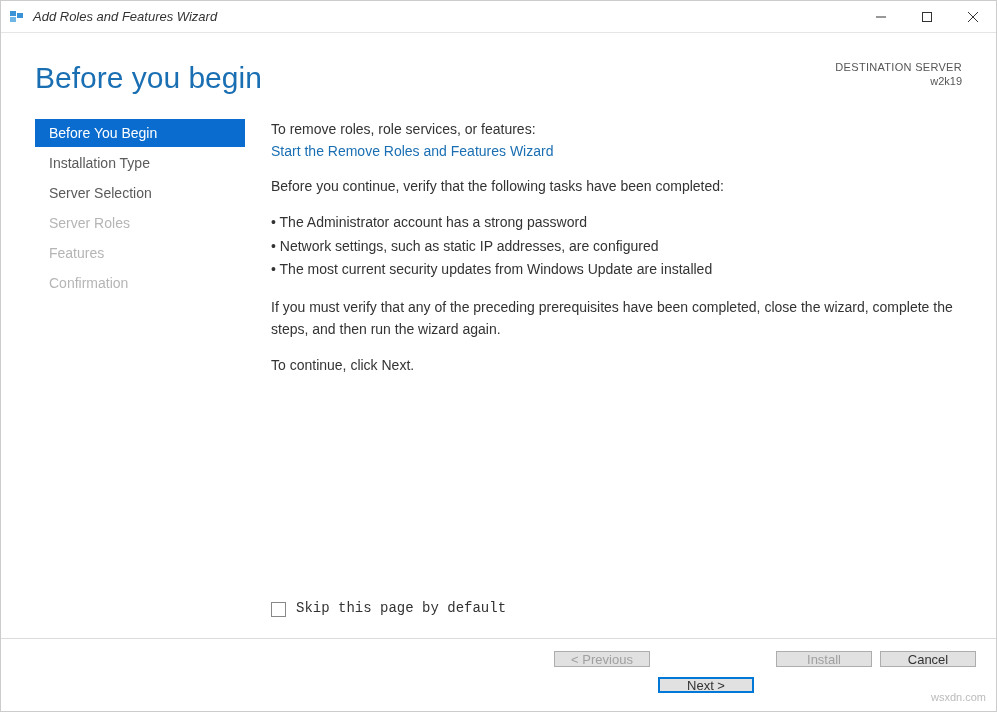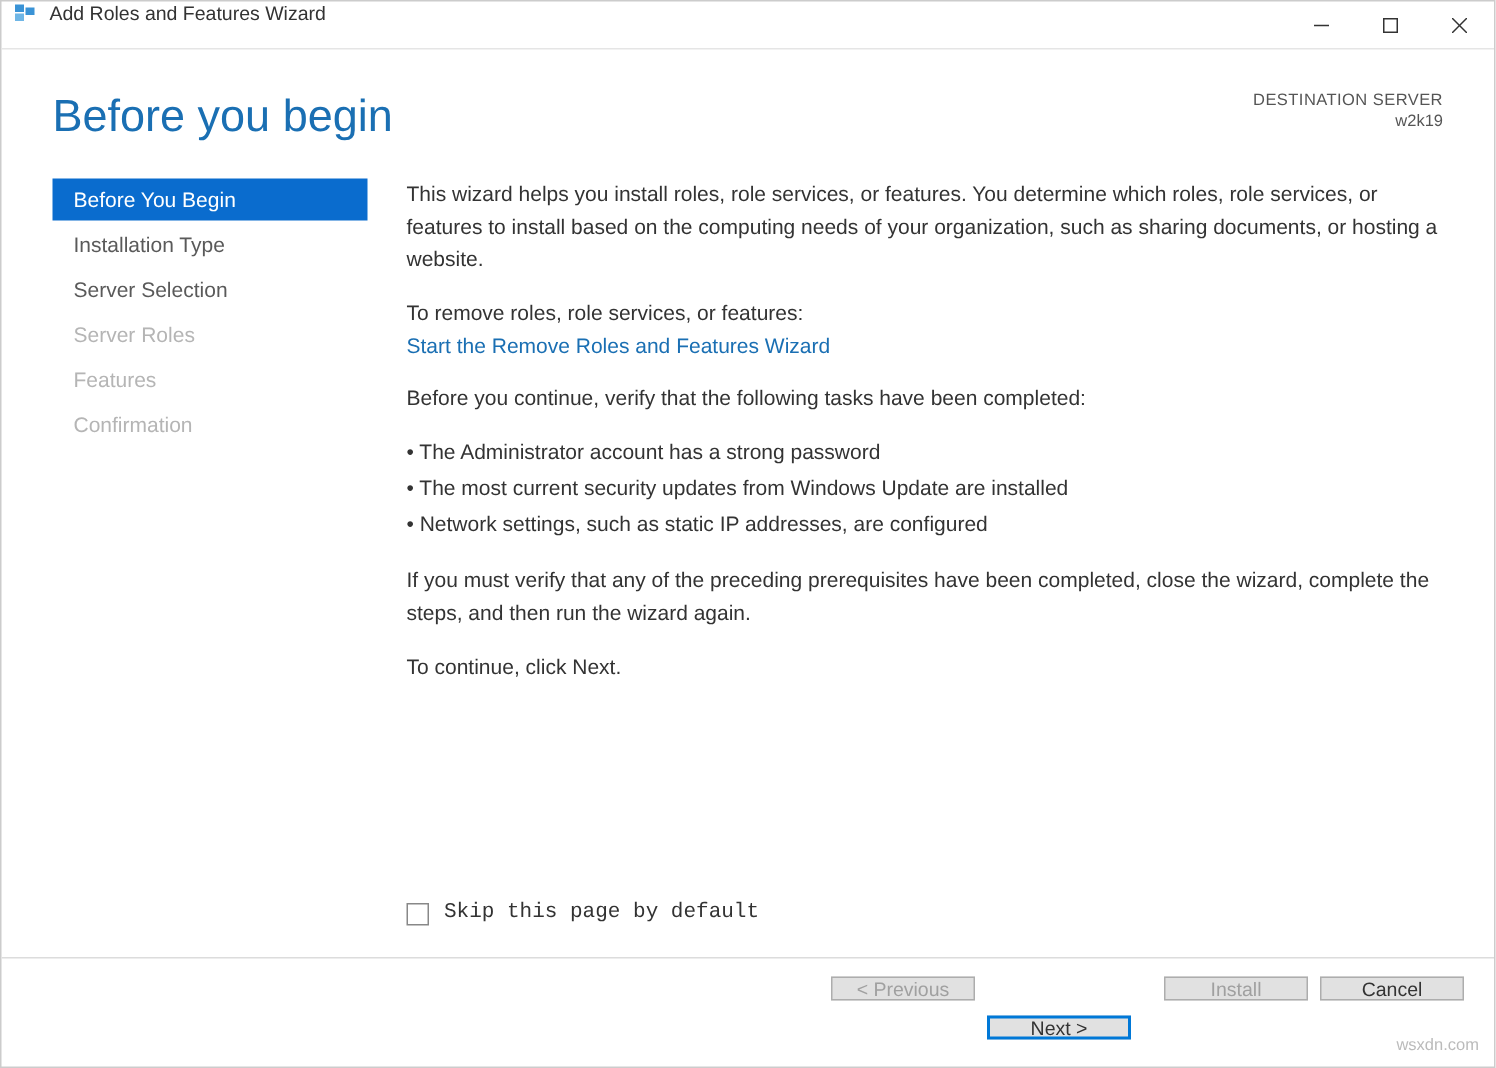--- a/index.html
+++ b/index.html
@@ -10,23 +10,25 @@
       background: #fff;
       width: 997px;
       height: 712px;
       border: 1px solid #ccc;
       display: flex;
       flex-direction: column;
       position: relative;
     }
     .titlebar {
       display: flex;
+      align-items: center;
       height: 32px;
       border-bottom: 1px solid #e5e5e5;
       padding-left: 8px;
+      font-style: italic;
     }
     .titlebar-icon {
       width: 16px; height: 16px;
       margin-right: 8px;
       display: flex; align-items: center; justify-content: center;
     }
     .titlebar-title { font-size: 13px; color: #333; }
     .titlebar-controls {
       margin-left: auto;
       display: flex;
@@ -164,30 +166,29 @@
   <div class="sidebar">
     <div class="step active">Before You Begin</div>
     <div class="step">Installation Type</div>
     <div class="step">Server Selection</div>
     <div class="step disabled">Server Roles</div>
     <div class="step disabled">Features</div>
     <div class="step disabled">Confirmation</div>
   </div>
 
   <div class="content">
-    <p>This wizard helps you install roles, role services, or features. You determine which roles, role services, or features to install based on the computing needs of your organization, such as sharing documents, or hosting a website.</p>
     <div style="margin-bottom:14px">
       <div>To remove roles, role services, or features:</div>
       <span class="link">Start the Remove Roles and Features Wizard</span>
     </div>
     <p>Before you continue, verify that the following tasks have been completed:</p>
     <ul class="bullets">
       <li>The Administrator account has a strong password</li>
+      <li>Network settings, such as static IP addresses, are configured</li>
       <li>The most current security updates from Windows Update are installed</li>
-      <li>Network settings, such as static IP addresses, are configured</li>
     </ul>
     <p>If you must verify that any of the preceding prerequisites have been completed, close the wizard, complete the steps, and then run the wizard again.</p>
     <p>To continue, click Next.</p>
 
     <div class="skip-row">
       <span class="checkbox"></span>
       <span>Skip this page by default</span>
     </div>
   </div>
 </div>

